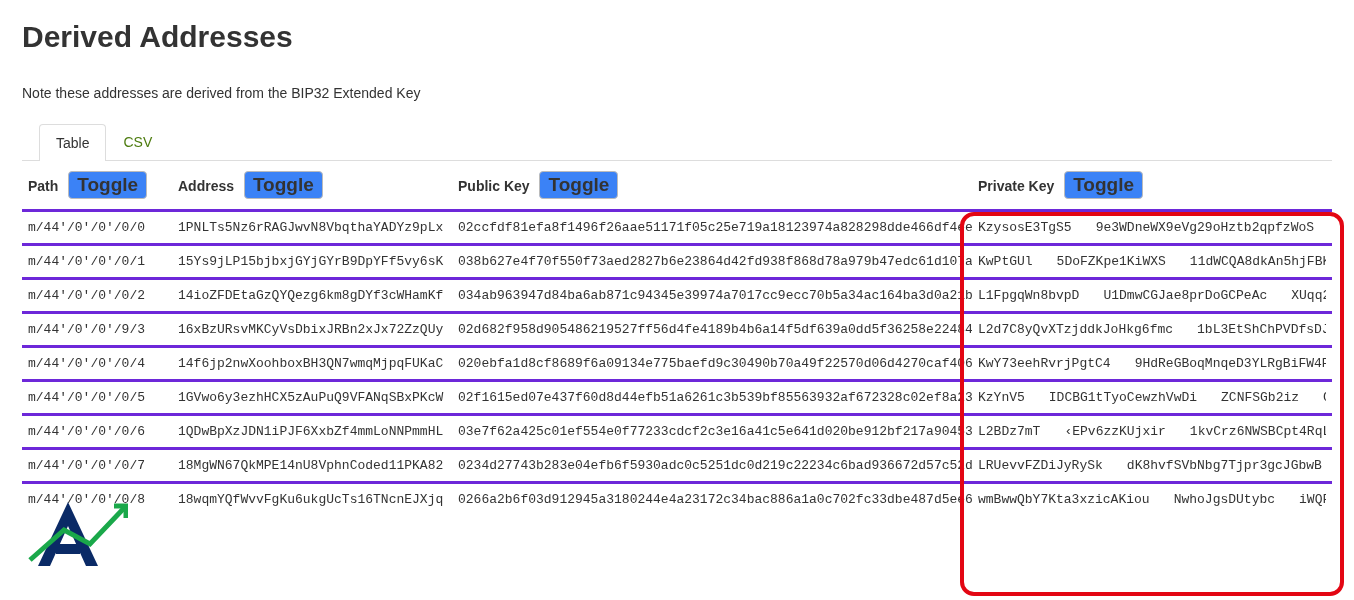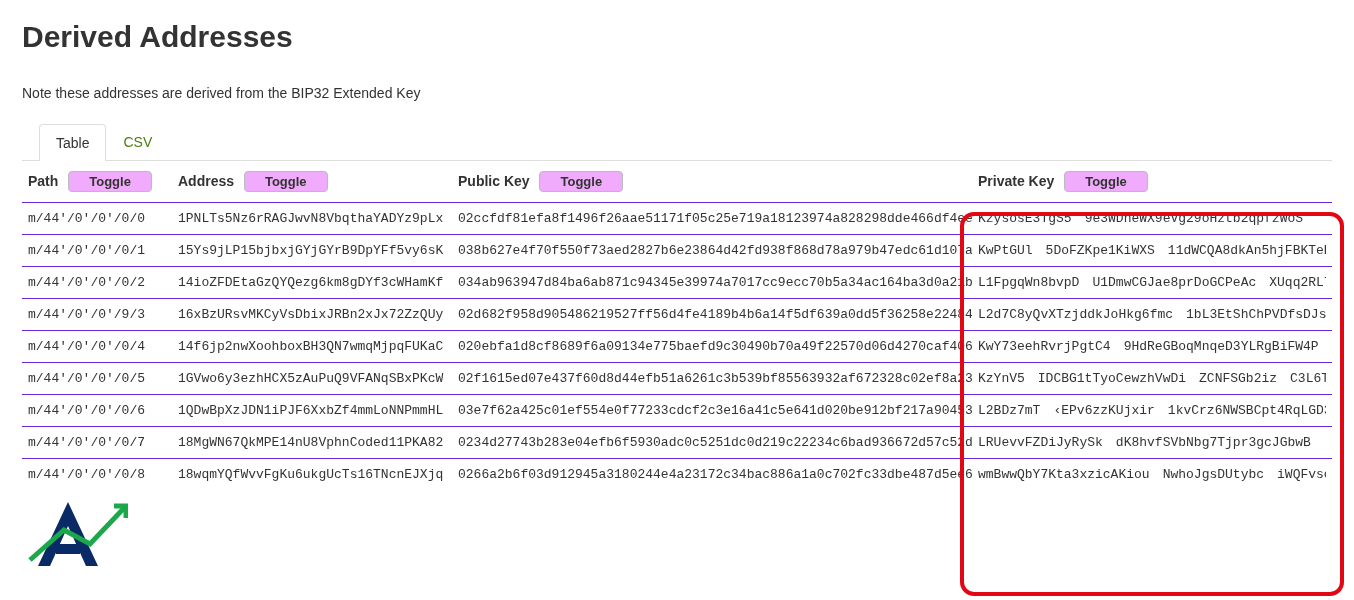--- a/index.html
+++ b/index.html
@@ -10,28 +10,28 @@
   .row-line { display:flex; align-items:center; font-size:14px; margin-bottom: 18px; gap:6px; }
   .row-line input[type=text] { height: 26px; width: 180px; border:1px solid #ccc; padding:2px 6px; font-size:14px; }
   input[type=checkbox] { width:14px; height:14px; }
   .tabs { display:flex; border-bottom:1px solid #ddd; margin-top: 4px; padding-left: 17px; }
   .tab { padding: 10px 16px; font-size:14px; cursor:pointer; border:1px solid transparent; border-bottom:none; border-top-left-radius:4px; border-top-right-radius:4px; }
   .tab.active { border-color:#ddd; background:#fff; position:relative; top:1px; }
   .tab:not(.active) { color:#4d7c0f; }
   .table-wrap { width:100%; overflow:hidden; }
   table { width: 100%; border-collapse: collapse; font-size: 14px; table-layout: fixed; }
   th { text-align:left; font-weight:700; padding: 10px 6px 10px 6px; font-size:14px; }
-  td { padding: 8px 6px; border-top:1px solid #6d28d9; font-family: Consolas, "Courier New", monospace; font-size: 13px; white-space: nowrap; overflow:hidden; text-overflow: clip; }
-  .toggle-btn { display:inline-block; font-size:13px; font-weight:700; padding:2px 20px; border:1px solid #bbb; border-radius:4px; background:#f0abfc; cursor:pointer; margin-left:6px; font-family: -apple-system, BlinkMacSystemFont, "Segoe UI", Helvetica, Arial, sans-serif; }
+  td { padding: 8px 6px; border-top:3px solid #6d28d9; font-family: Consolas, "Courier New", monospace; font-size: 13px; white-space: nowrap; overflow:hidden; text-overflow: clip; }
+  .toggle-btn { display:inline-block; font-size:19px; font-weight:700; padding:2px 8px; border:1px solid #bbb; border-radius:4px; background:#3b82f6; cursor:pointer; margin-left:6px; font-family: -apple-system, BlinkMacSystemFont, "Segoe UI", Helvetica, Arial, sans-serif; }
   col.c-path { width: 150px; }
   col.c-addr { width: 280px; }
   col.c-pub  { width: 520px; }
   col.c-priv { }
   td.pk-cell { position:relative; }
-  td.pk-cell .pk-inner { display:flex; gap: 13px; overflow:hidden; }
+  td.pk-cell .pk-inner { display:flex; gap: 24px; overflow:hidden; }
   td.pk-cell .pk-inner span { white-space:nowrap; font-family: Consolas, "Courier New", monospace; }
   .highlight-box { position:absolute; border:4px solid #e30613; border-radius:14px; pointer-events:none; }
   .logo-overlay { position:absolute; pointer-events:none; }
 </style>
 </head>
 <body>
 
 <div class="page">
   <h1 class="title">Derived Addresses</h1>
   <p class="note">Note these addresses are derived from the BIP32 Extended Key</p>

